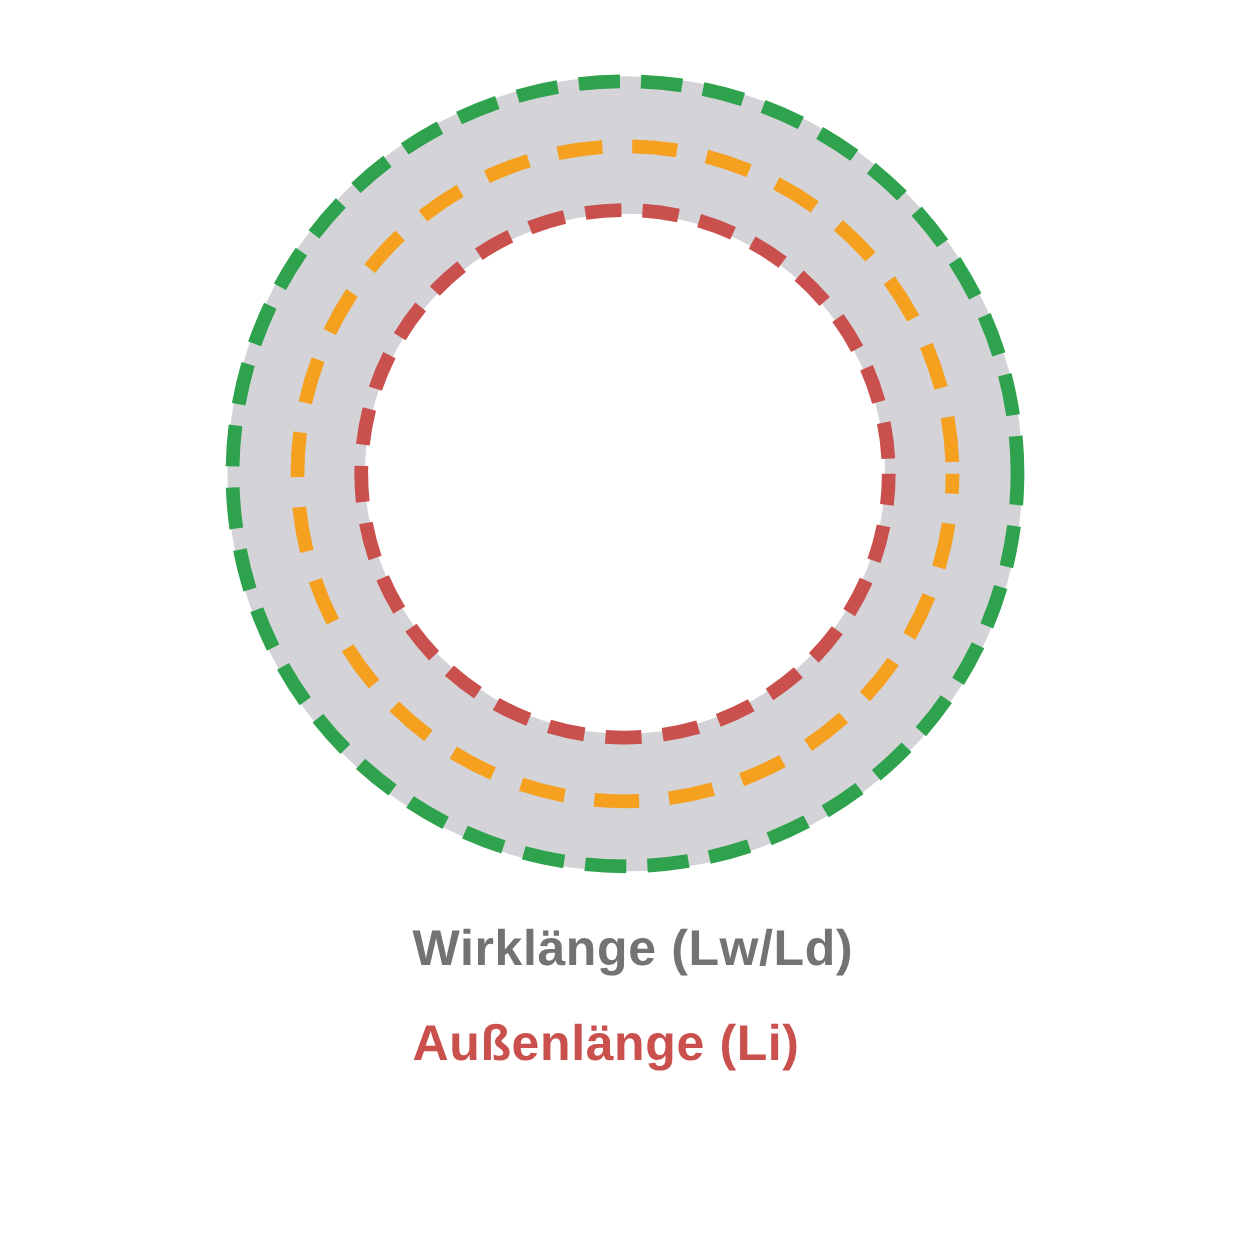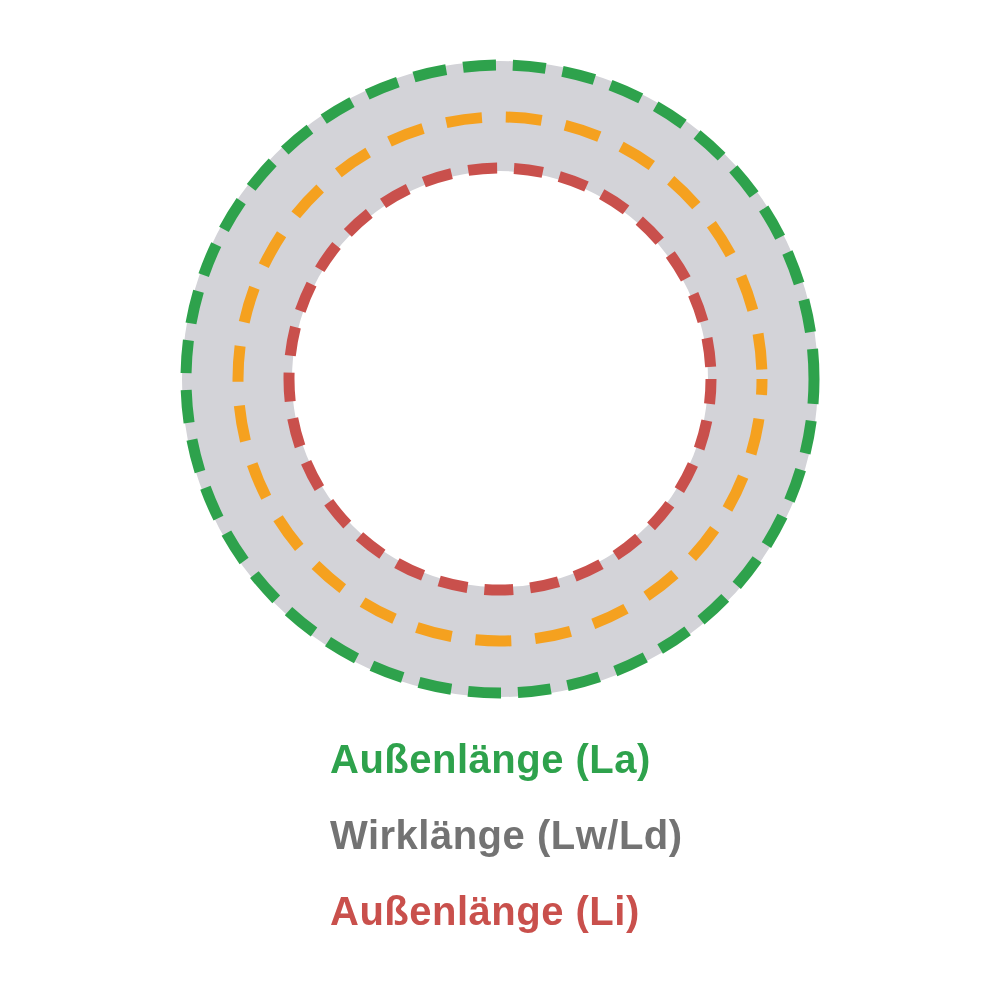--- a/index.html
+++ b/index.html
@@ -48,18 +48,17 @@
     <circle cx="500" cy="379" r="263" fill="none" stroke-width="110" stroke="#d3d3d8"></circle>
 
     <circle cx="500" cy="379" r="314" fill="none" stroke-width="11" stroke-dasharray="33 17" stroke-dashoffset="8" stroke="#2ea24c"></circle>
 
     <circle cx="500" cy="379" r="262" fill="none" stroke-width="11" stroke-dasharray="36 24" stroke-dashoffset="20" stroke="#f5a11f"></circle>
 
     <circle cx="500" cy="379" r="211" fill="none" stroke-width="11" stroke-dasharray="29 17" stroke-dashoffset="4" stroke="#c9504c"></circle>
   </svg>
 
   <div class="legend">
-    <div class="legend-label" style="color: rgb(46, 162, 76);">Außenlänge (La)</div>
     <div class="legend-label" style="color: #737373;">Wirklänge (Lw/Ld)</div>
     <div class="legend-label" style="color: rgb(201, 80, 76);">Außenlänge (Li)</div>
   </div>
 
 </div>
 
 </body></html>

